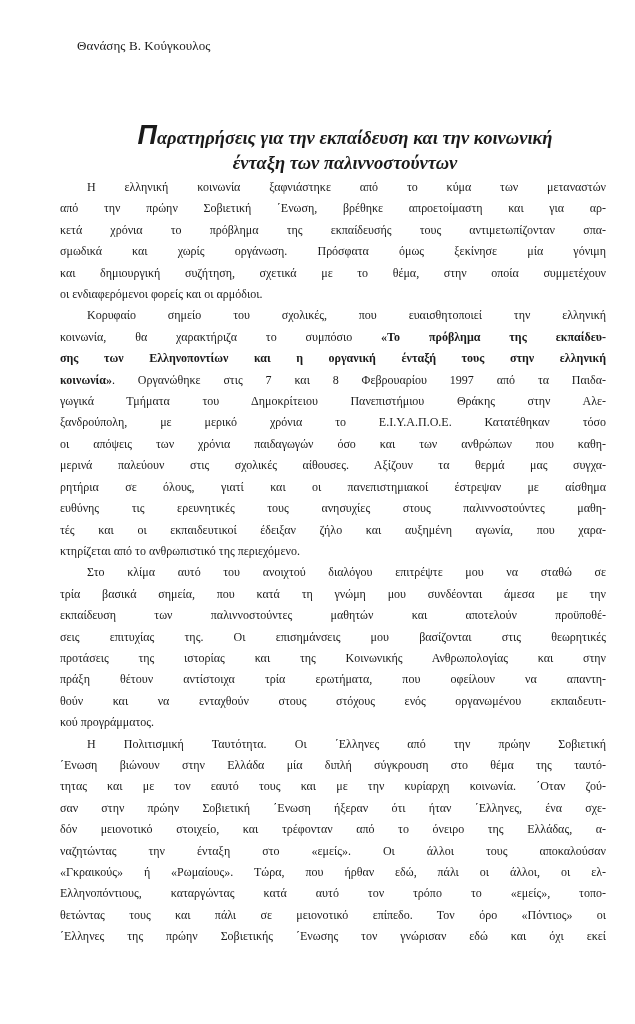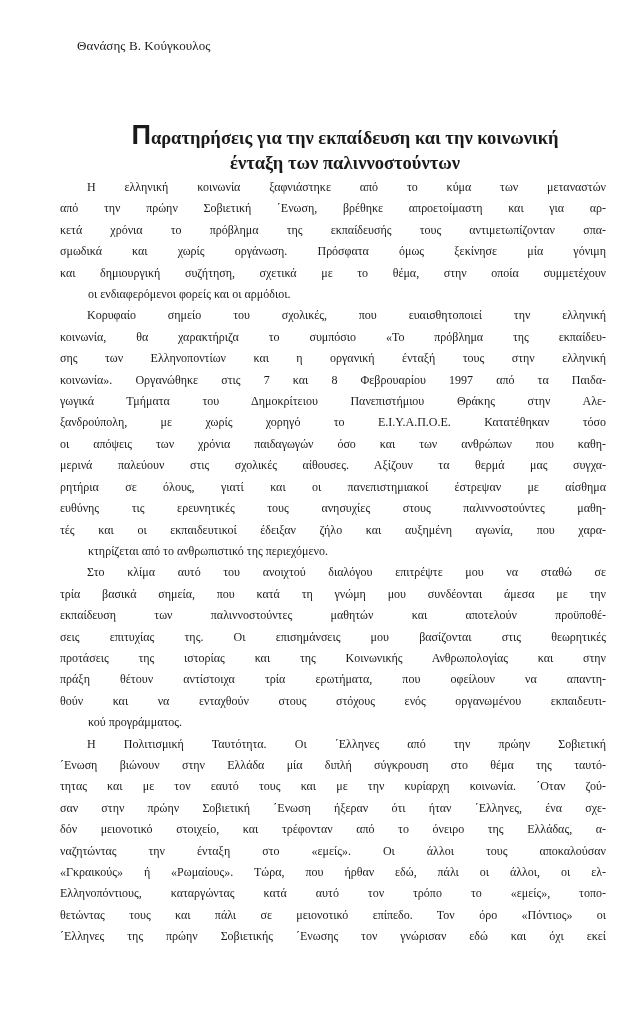--- a/index.html
+++ b/index.html
@@ -10,32 +10,32 @@
     position: relative;
   }
   .page { position: absolute; left: 0; top: 0; width: 635px; height: 1024px; }
   .author {
     position: absolute; left: 61px; top: 38px;
     font-size: 13px; letter-spacing: 0.1px; margin-left: 16px;
   }
   .title {
     position: absolute; left: 80px; top: 125px; width: 530px;
     text-align: center; font-weight: bold;
-    font-size: 18.5px; line-height: 25px;
+    font-size: 18.5px; line-height: 25px; font-style: italic;
   }
   .title .dropcap { font-family: "Liberation Sans", "DejaVu Sans", sans-serif; font-size: 27px; line-height: 20px; }
   .body {
     position: absolute; left: 60px; top: 177px; width: 546px;
     font-size: 12px; line-height: 21.4px;
     text-align: justify; hyphens: manual;
   }
   .body .l { display: block; text-align: justify; text-align-last: justify; white-space: nowrap; }
-  .body .l.last { text-align-last: left; margin-left: 28px; }
+  .body .l.last { text-align-last: left; }
   .body .l.ind { padding-left: 27px; }
-  b { font-weight: normal; }
+  b { font-weight: bold; }
 </style>
 </head>
 <body>
 
 <div class="page">
 
   <div class="author">Θανάσης Β. Κούγκουλος</div>
 
   <div class="title">
     <div><span class="dropcap">Π</span><span>αρατηρήσεις για την εκπαίδευση και την κοινωνική</span></div>
@@ -52,21 +52,21 @@
       <span class="l">και δημιουργική συζήτηση, σχετικά με το θέμα, στην οποία συμμετέχουν</span>
       <span class="l last">οι ενδιαφερόμενοι φορείς και οι αρμόδιοι.</span>
     </div>
 
     <div>
       <span class="l ind">Κορυφαίο σημείο του σχολικές, που ευαισθητοποιεί την ελληνική</span>
       <span class="l"><span>κοινωνία, θα χαρακτήριζα το συμπόσιο </span><b>«Το πρόβλημα της εκπαίδευ-</b></span>
       <span class="l"><b>σης των Ελληνοποντίων και η οργανική ένταξή τους στην ελληνική</b></span>
       <span class="l"><b>κοινωνία»</b><span>. Οργανώθηκε στις 7 και 8 Φεβρουαρίου 1997 από τα Παιδα-</span></span>
       <span class="l">γωγικά Τμήματα του Δημοκρίτειου Πανεπιστήμιου Θράκης στην Αλε-</span>
-      <span class="l">ξανδρούπολη, με χωρίς χορηγό το Ε.Ι.Υ.Α.Π.Ο.Ε. Κατατέθηκαν τόσο</span>
+      <span class="l">ξανδρούπολη, με μερικό χρόνια το Ε.Ι.Υ.Α.Π.Ο.Ε. Κατατέθηκαν τόσο</span>
       <span class="l">οι απόψεις των χρόνια παιδαγωγών όσο και των ανθρώπων που καθη-</span>
       <span class="l">μερινά παλεύουν στις σχολικές αίθουσες. Αξίζουν τα θερμά μας συγχα-</span>
       <span class="l">ρητήρια σε όλους, γιατί και οι πανεπιστημιακοί έστρεψαν με αίσθημα</span>
       <span class="l">ευθύνης τις ερευνητικές τους ανησυχίες στους παλιννοστούντες μαθη-</span>
       <span class="l">τές και οι εκπαιδευτικοί έδειξαν ζήλο και αυξημένη αγωνία, που χαρα-</span>
       <span class="l last">κτηρίζεται από το ανθρωπιστικό της περιεχόμενο.</span>
     </div>
 
     <div>
       <span class="l ind">Στο κλίμα αυτό του ανοιχτού διαλόγου επιτρέψτε μου να σταθώ σε</span>

